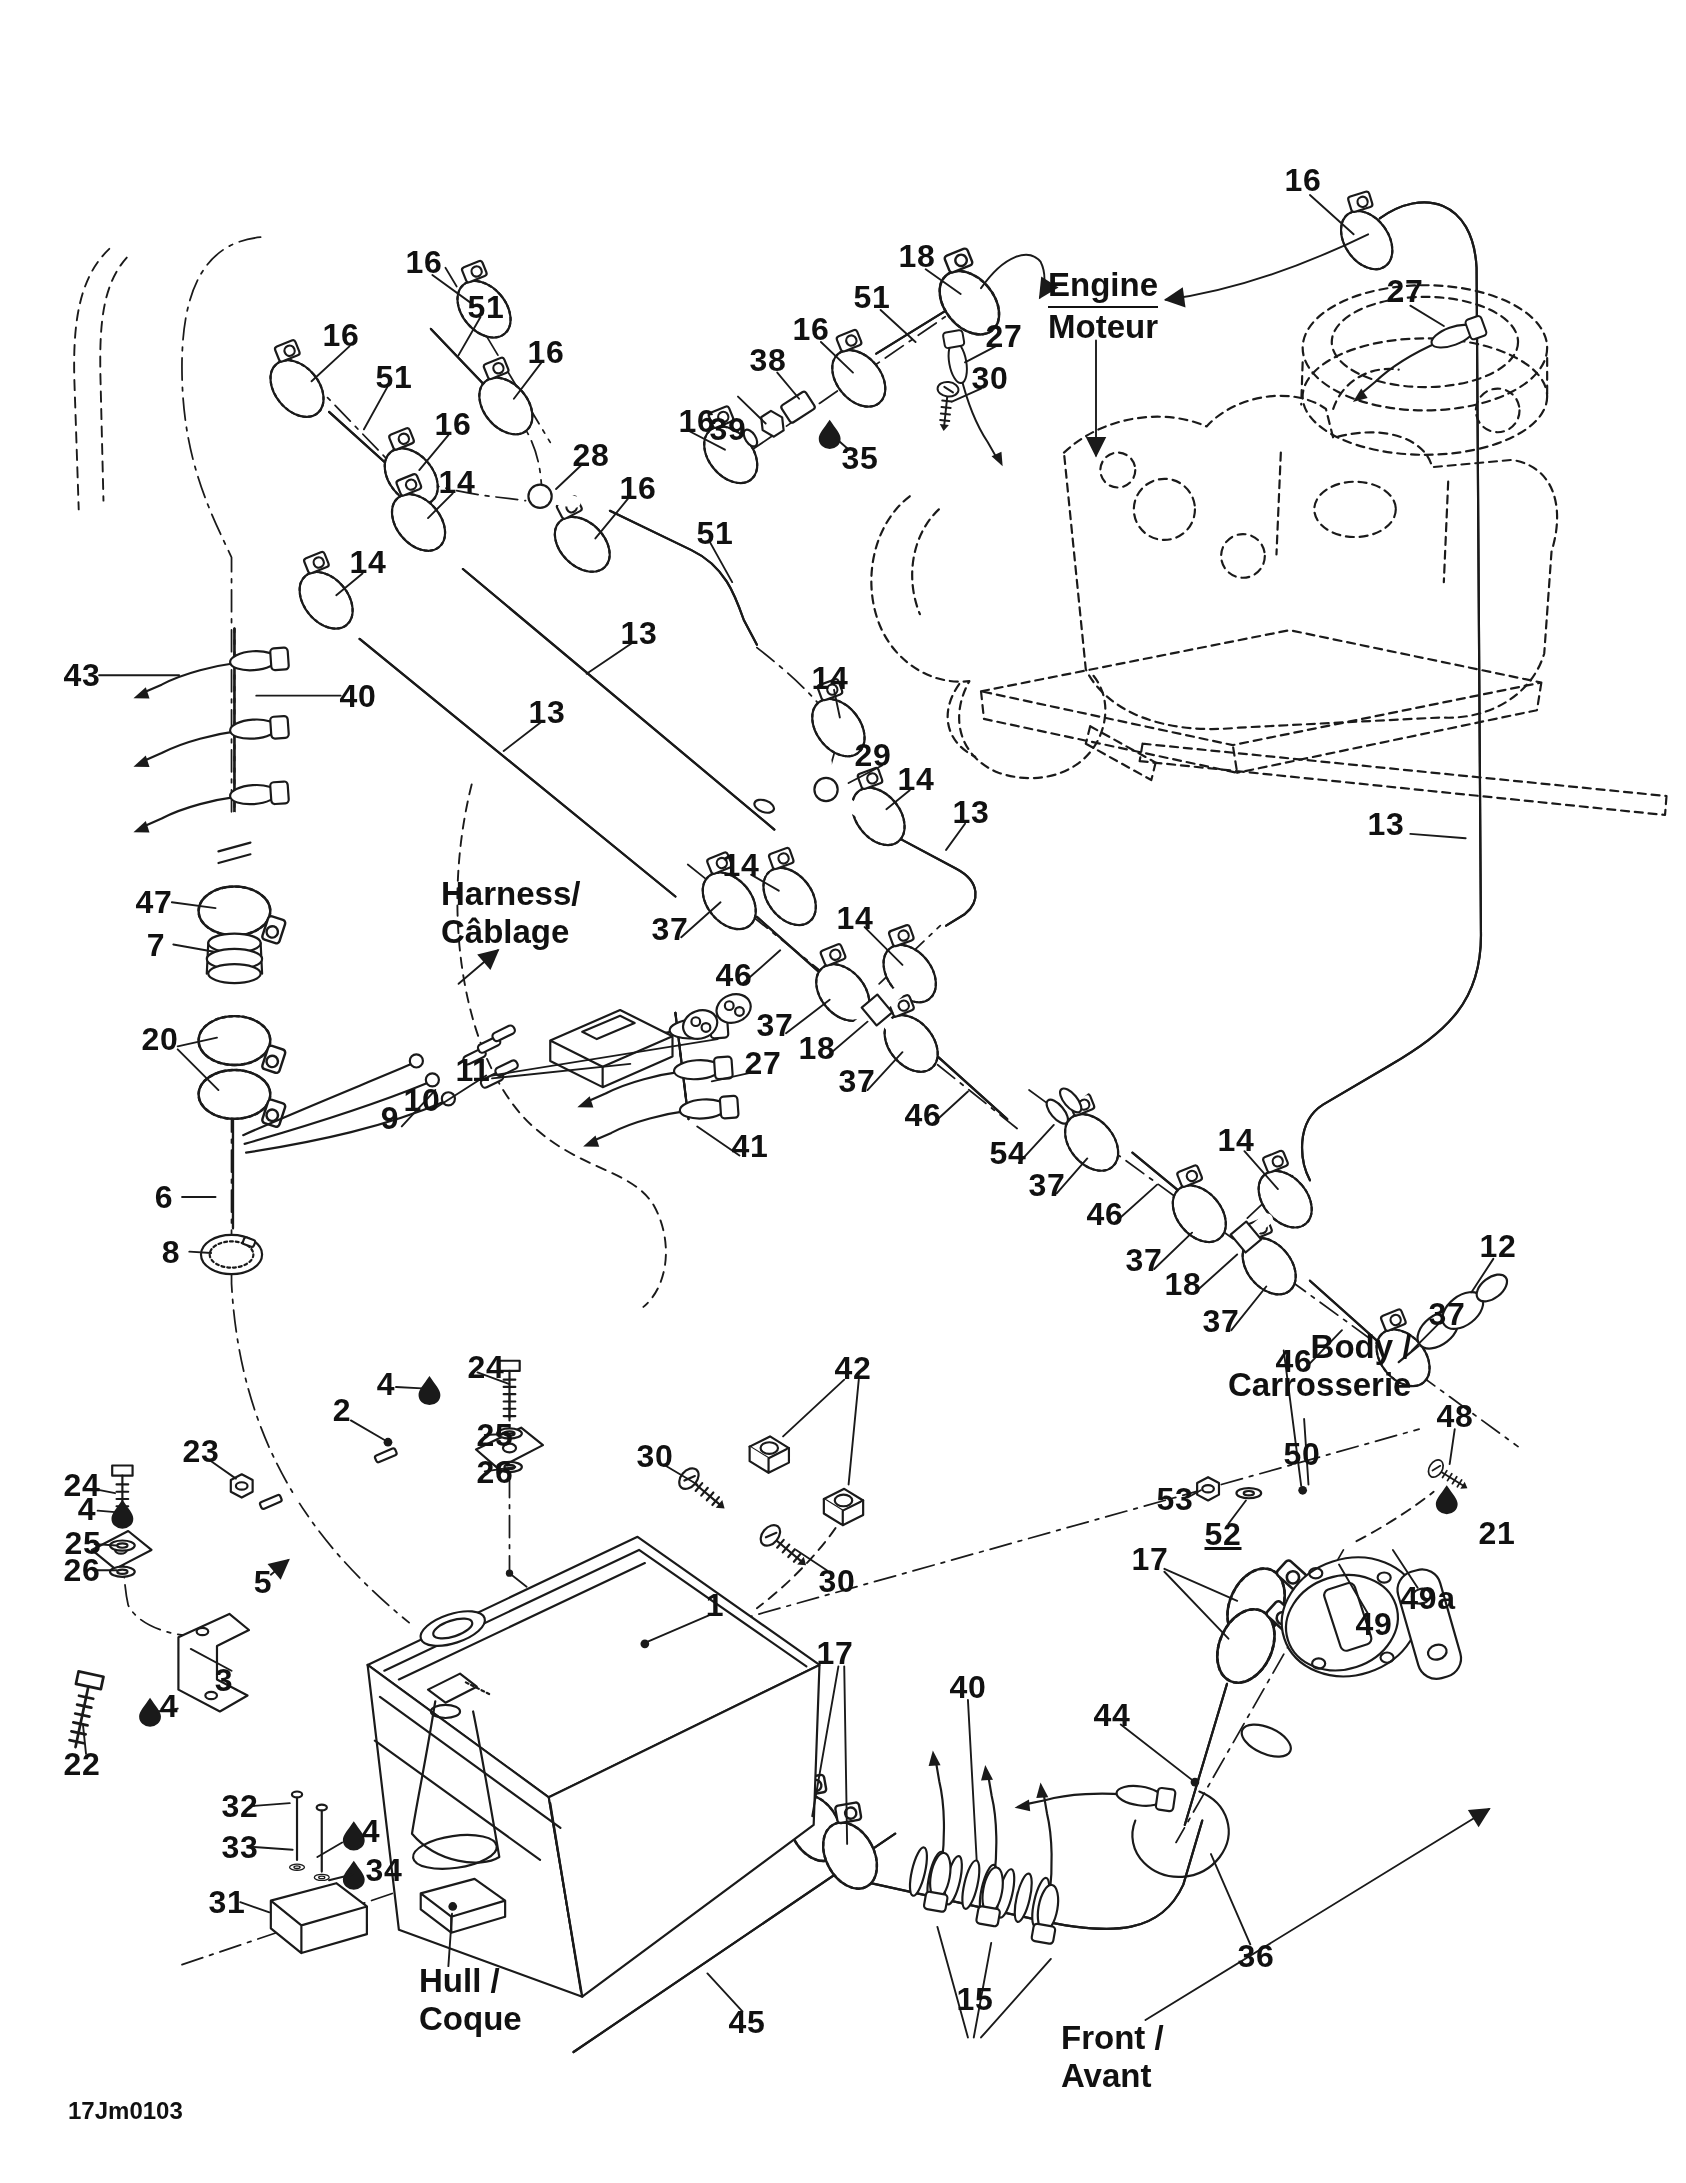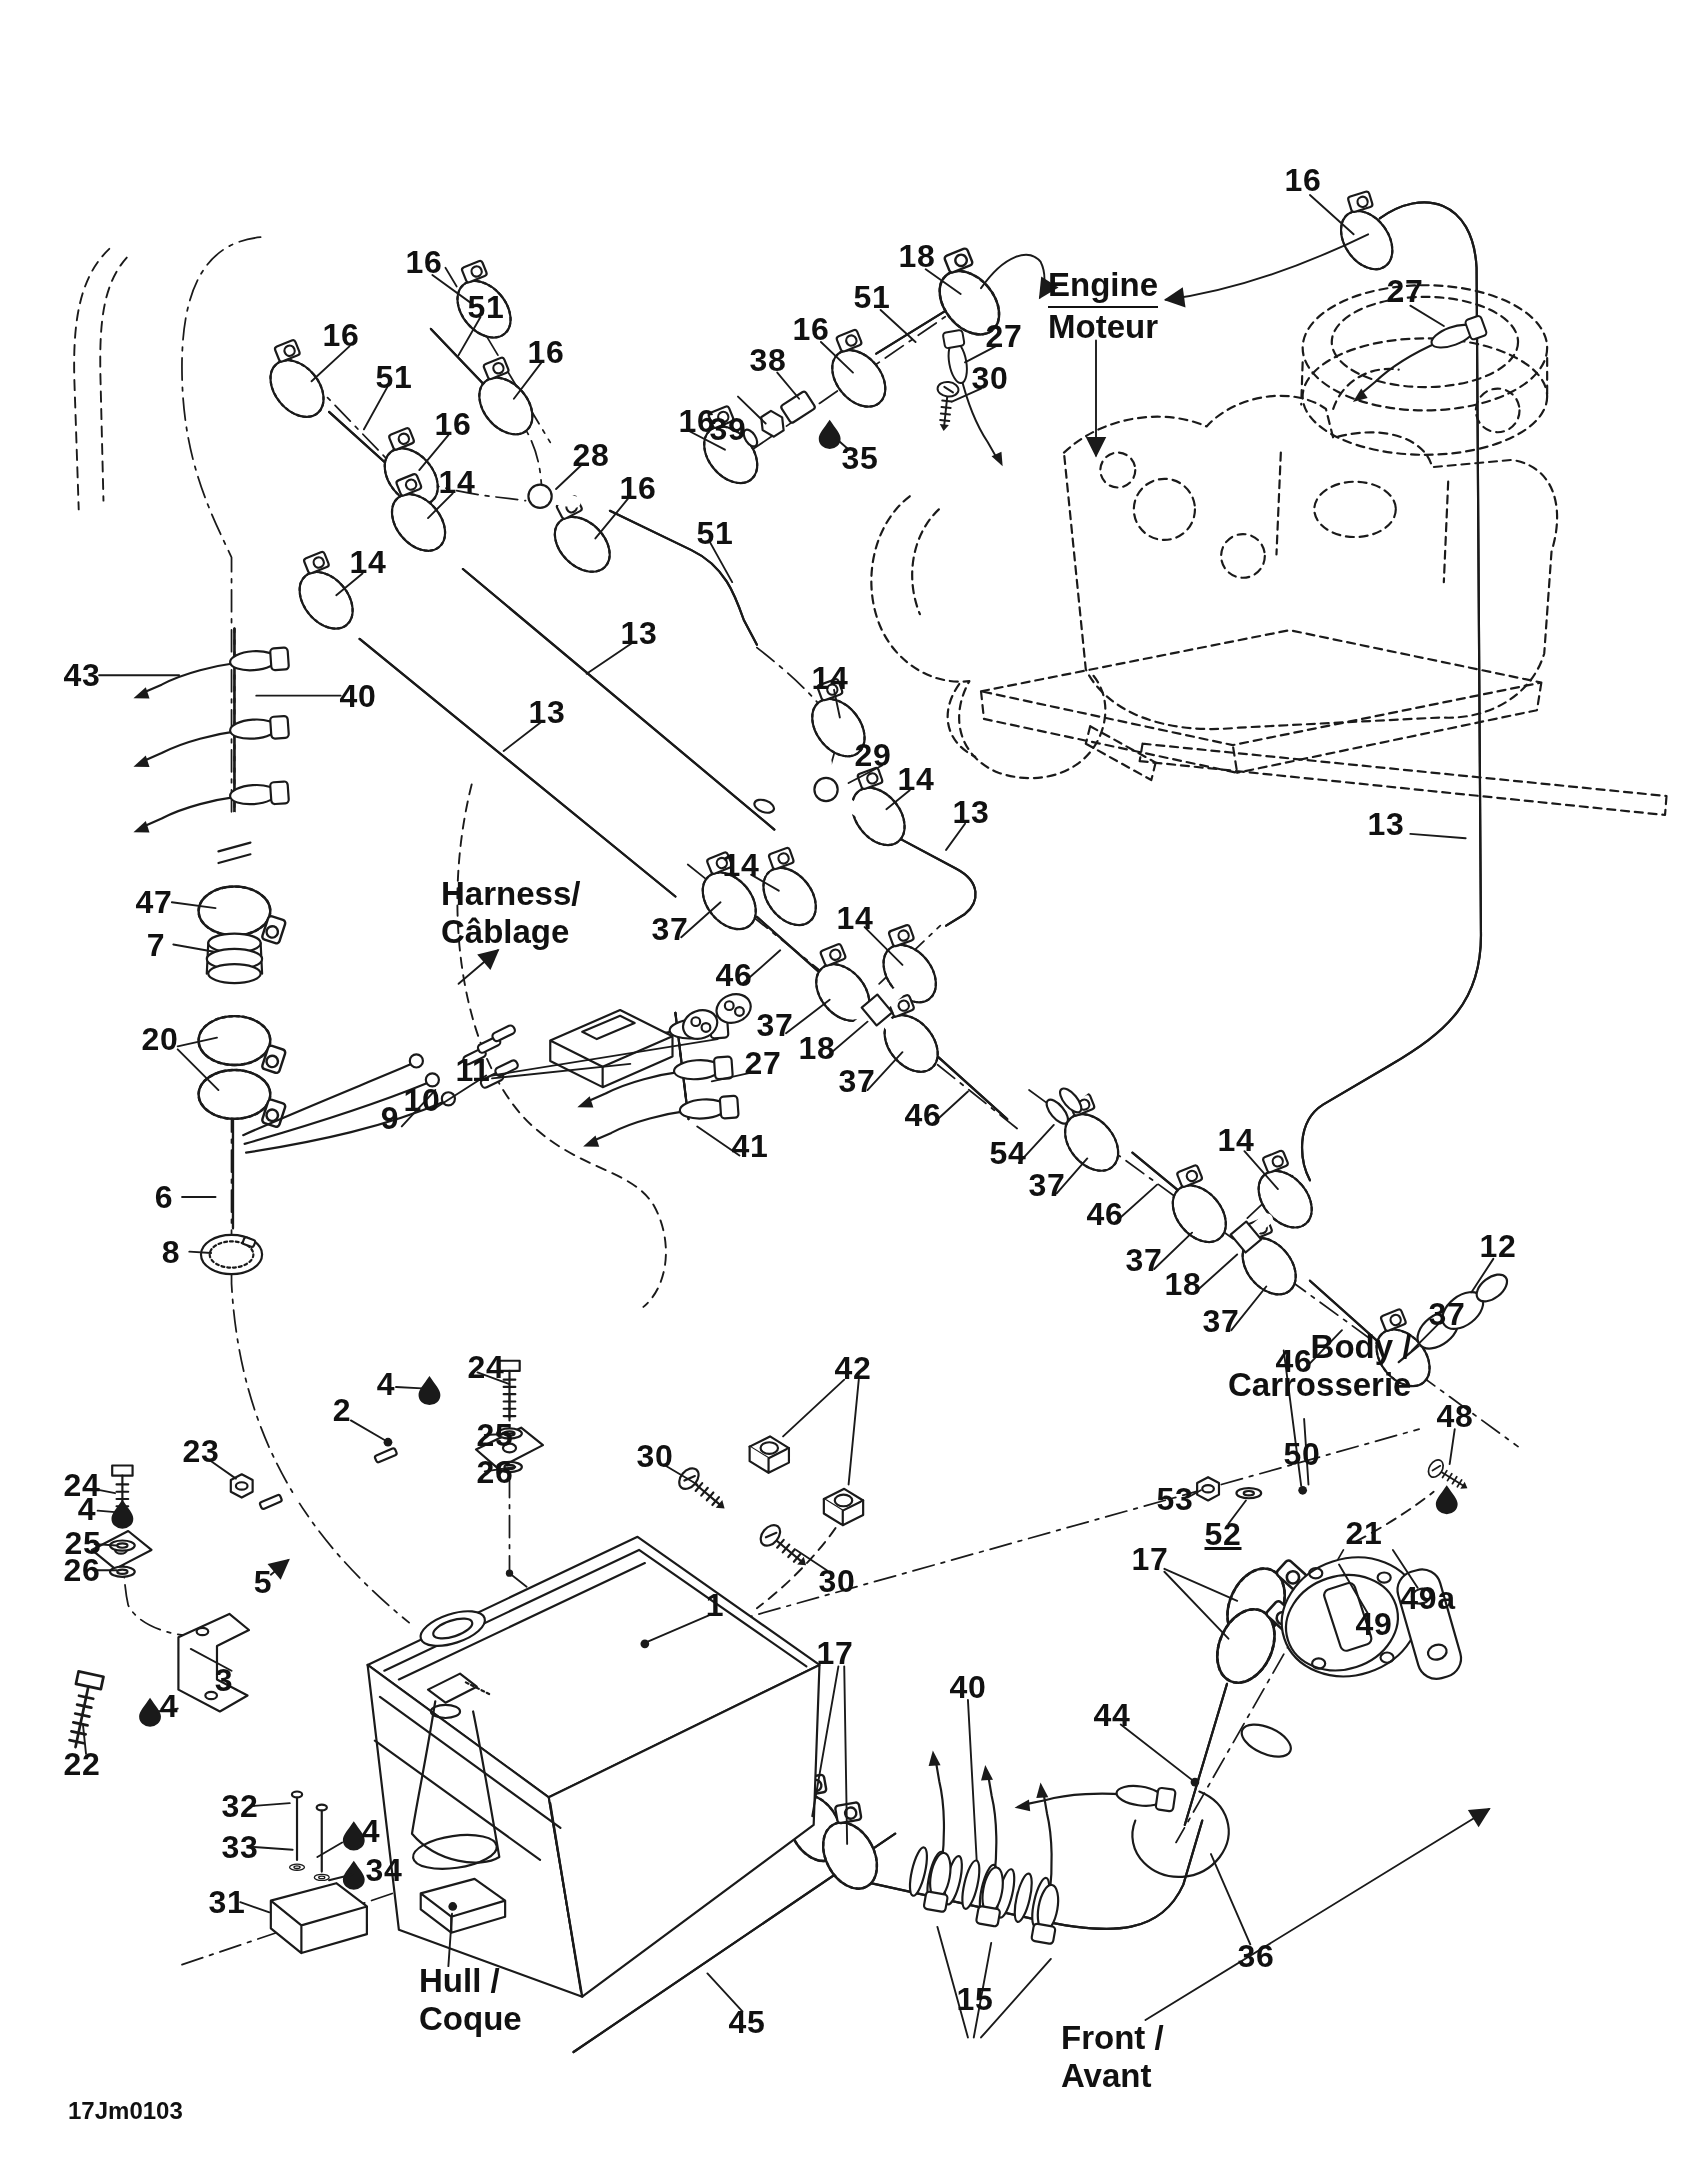--- a/index.html
+++ b/index.html
@@ -470,21 +470,21 @@
       <span class="callout" style="left: 1144px; top: 1260px;">37</span>
       <span class="callout" style="left: 1183px; top: 1284px;">18</span>
       <span class="callout" style="left: 1221px; top: 1321px;">37</span>
       <span class="callout" style="left: 1294px; top: 1361px;">46</span>
       <span class="callout" style="left: 1447px; top: 1314px;">37</span>
       <span class="callout" style="left: 1498px; top: 1246px;">12</span>
       <span class="callout" style="left: 1302px; top: 1406px; margin-top: 48px;">50</span>
       <span class="callout" style="left: 1455px; top: 1416px;">48</span>
       <span class="callout" style="left: 1175px; top: 1499px;">53</span>
       <span class="callout" style="left: 1223px; top: 1534px; text-decoration: underline;">52</span>
-      <span class="callout" style="left: 1364px; top: 1533px;">21</span>
+      <span class="callout" style="left: 1497px; top: 1533px;">21</span>
       <span class="callout" style="left: 1428px; top: 1598px;">49a</span>
       <span class="callout" style="left: 1374px; top: 1624px;">49</span>
       <span class="callout" style="left: 1150px; top: 1559px;">17</span>
       <span class="callout" style="left: 853px; top: 1368px;">42</span>
       <span class="callout" style="left: 655px; top: 1456px;">30</span>
       <span class="callout" style="left: 837px; top: 1581px;">30</span>
       <span class="callout" style="left: 715px; top: 1605px;">1</span>
       <span class="callout" style="left: 486px; top: 1367px;">24</span>
       <span class="callout" style="left: 386px; top: 1384px;">4</span>
       <span class="callout" style="left: 342px; top: 1410px;">2</span>

